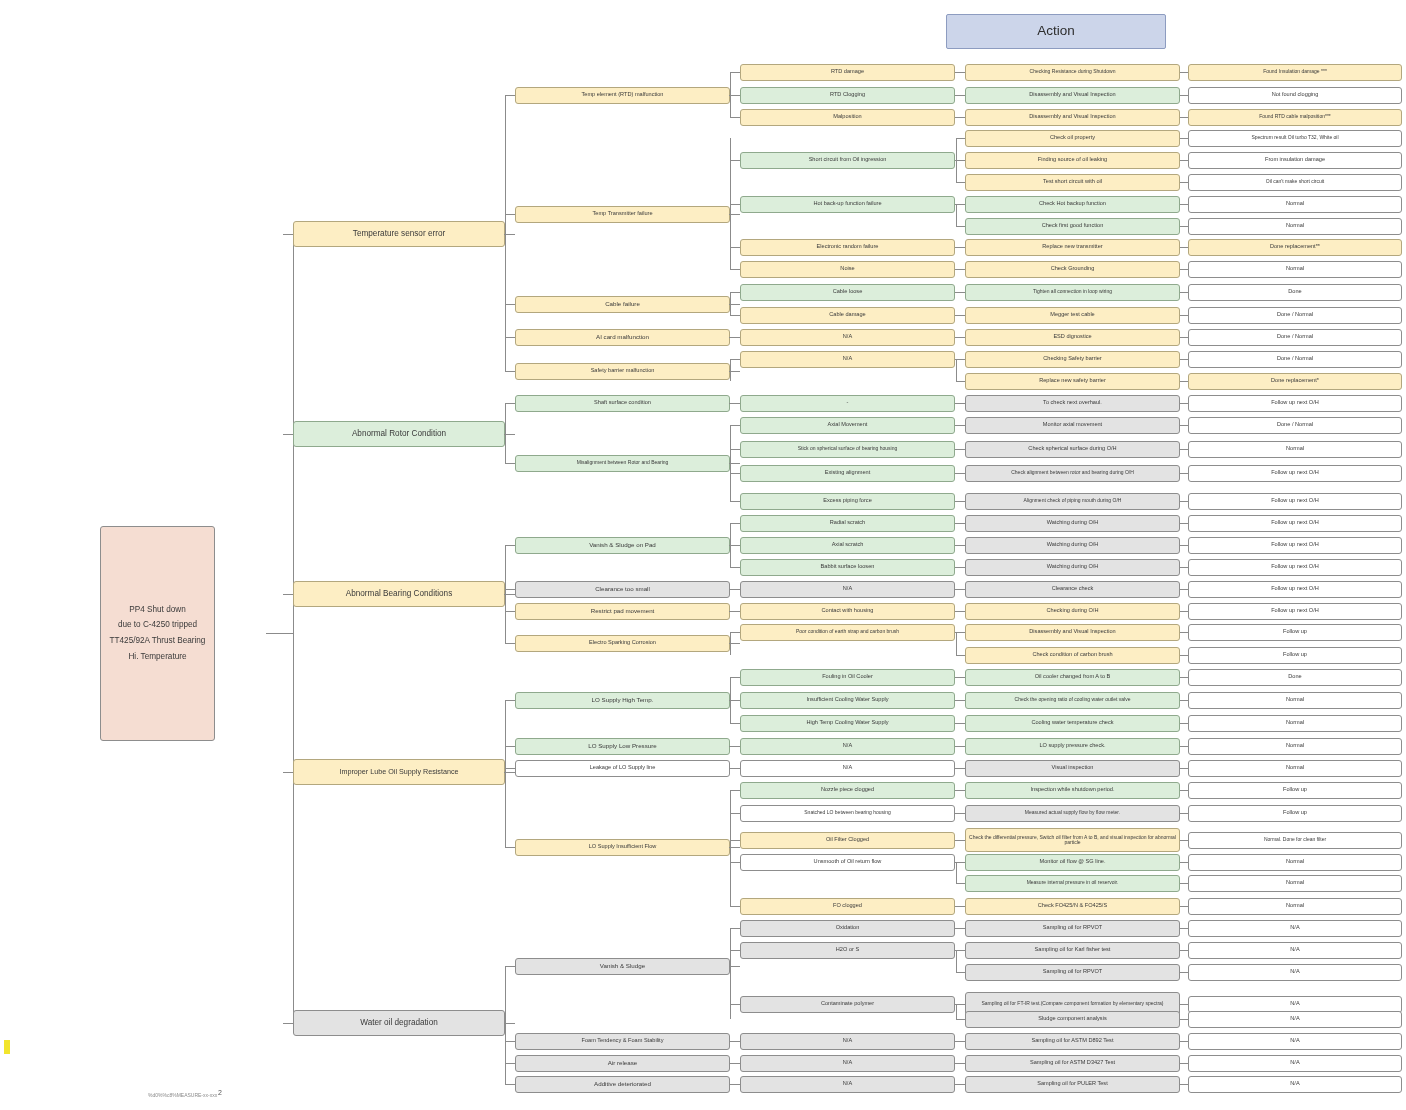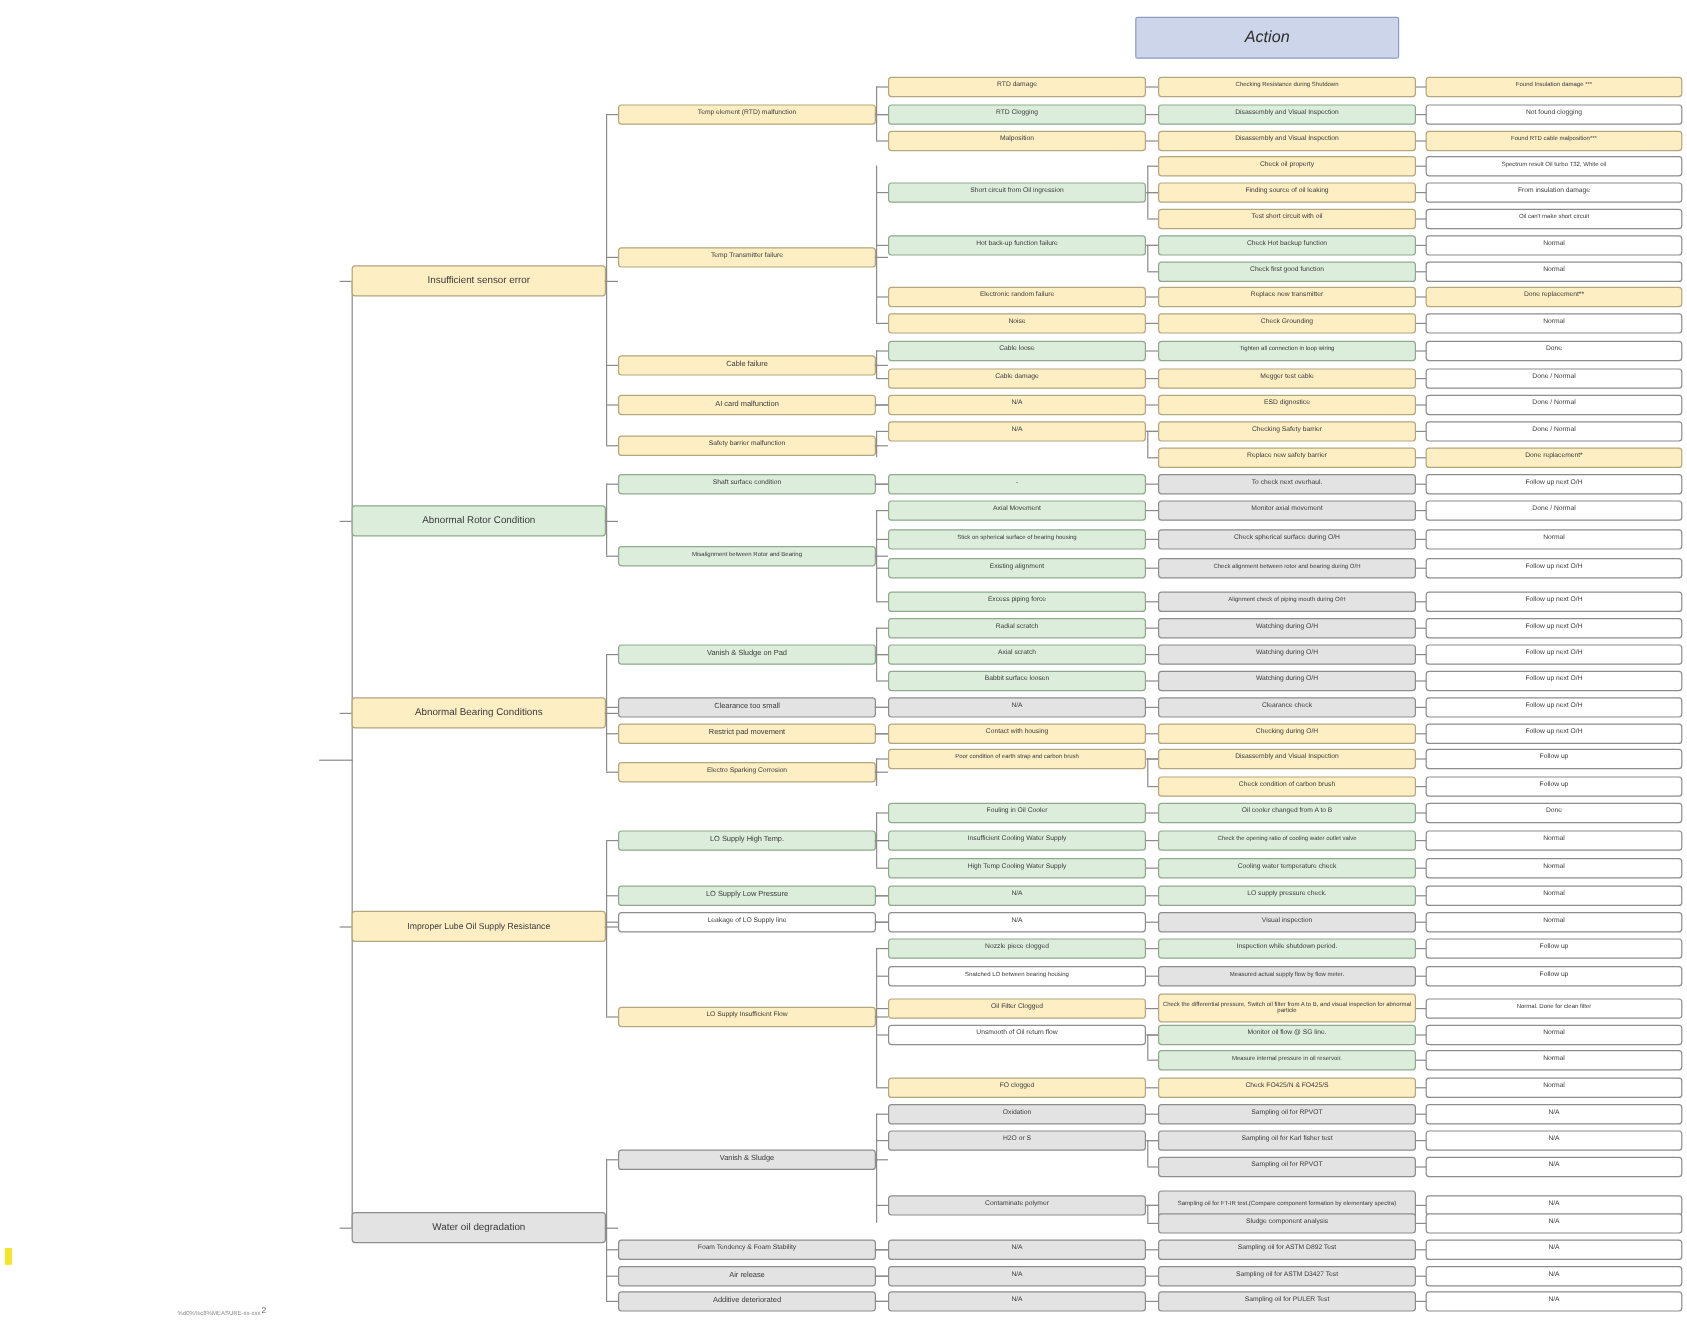--- a/index.html
+++ b/index.html
@@ -27,24 +27,30 @@
   .t8{font-size:8.2px;}
   .footer{position:absolute;font-size:5px;color:#8a8a8a;}
   .vtxt{position:absolute;font-size:5px;color:#b8b8b8;transform:rotate(-90deg);transform-origin:left top;}
   .ymark{position:absolute;background:#f2e52c;}
 </style>
 </head>
 <body>
 
 <div id="page">
 
-  <div class="box hdr" style="left:946px;top:14px;width:220px;height:35px;font-style:italic;">
+  <div class="box hdr" style="left:946px;top:14px;width:220px;height:35px;">
     <span>Action</span>
   </div>
 
+  <div class="box pink t8" style="left:100px;top:526px;width:115px;height:215px;flex-direction:column;gap:7px;">
+    <span>PP4 Shut down</span>
+    <span>due to C-4250 tripped</span>
+    <span>TT425/92A Thrust Bearing</span>
+    <span>Hi. Temperature</span>
+  </div>
   <div class="ln lnh" style="left:266px;top:633px;width:28px;"></div>
 
   <div class="ln lnv" style="left:293px;top:234px;height:790px;"></div>
 
   <div class="footer" style="left:148px;top:1092px;">%d0%%c8%MEASURE-xx-xxx</div>
   <div class="footer" style="left:218px;top:1089px;font-size:7px;color:#555;">2</div>
   <div class="vtxt" style="left:6px;top:1020px;"></div>
   <div class="ymark" style="left:4px;top:1040px;width:6px;height:14px;"></div>
 
   <div id="dyn">
@@ -689,21 +695,21 @@
       <div class="ln lnv" style="left: 956px; top: 862px; height: 21px;"></div>
       <div class="ln lnh" style="left: 956px; top: 862px; width: 9px;"></div>
       <div class="ln lnh" style="left: 956px; top: 883px; width: 9px;"></div>
       <div class="ln lnv" style="left: 956px; top: 950px; height: 22px;"></div>
       <div class="ln lnh" style="left: 956px; top: 950px; width: 9px;"></div>
       <div class="ln lnh" style="left: 956px; top: 972px; width: 9px;"></div>
       <div class="ln lnv" style="left: 956px; top: 1004px; height: 15px;"></div>
       <div class="ln lnh" style="left: 956px; top: 1004px; width: 9px;"></div>
       <div class="ln lnh" style="left: 956px; top: 1019px; width: 9px;"></div>
       <div class="box yellow t8" style="left: 293px; top: 221px; width: 212px; height: 26px;">
-        <span>Insufficient sensor error</span>
+        <span>Temperature sensor error</span>
       </div>
       <div class="ln lnh" style="left: 505px; top: 234px; width: 10px;"></div>
       <div class="ln lnv" style="left: 505px; top: 95px; height: 276px;"></div>
       <div class="ln lnh" style="left: 505px; top: 95px; width: 10px;"></div>
       <div class="ln lnh" style="left: 505px; top: 214px; width: 10px;"></div>
       <div class="ln lnh" style="left: 505px; top: 304px; width: 10px;"></div>
       <div class="ln lnh" style="left: 505px; top: 337px; width: 10px;"></div>
       <div class="ln lnh" style="left: 505px; top: 371px; width: 10px;"></div>
       <div class="ln lnh" style="left: 504px; top: 234px; width: 2px;"></div>
       <div class="ln lnh" style="left: 283px; top: 234px; width: 10px;"></div>

